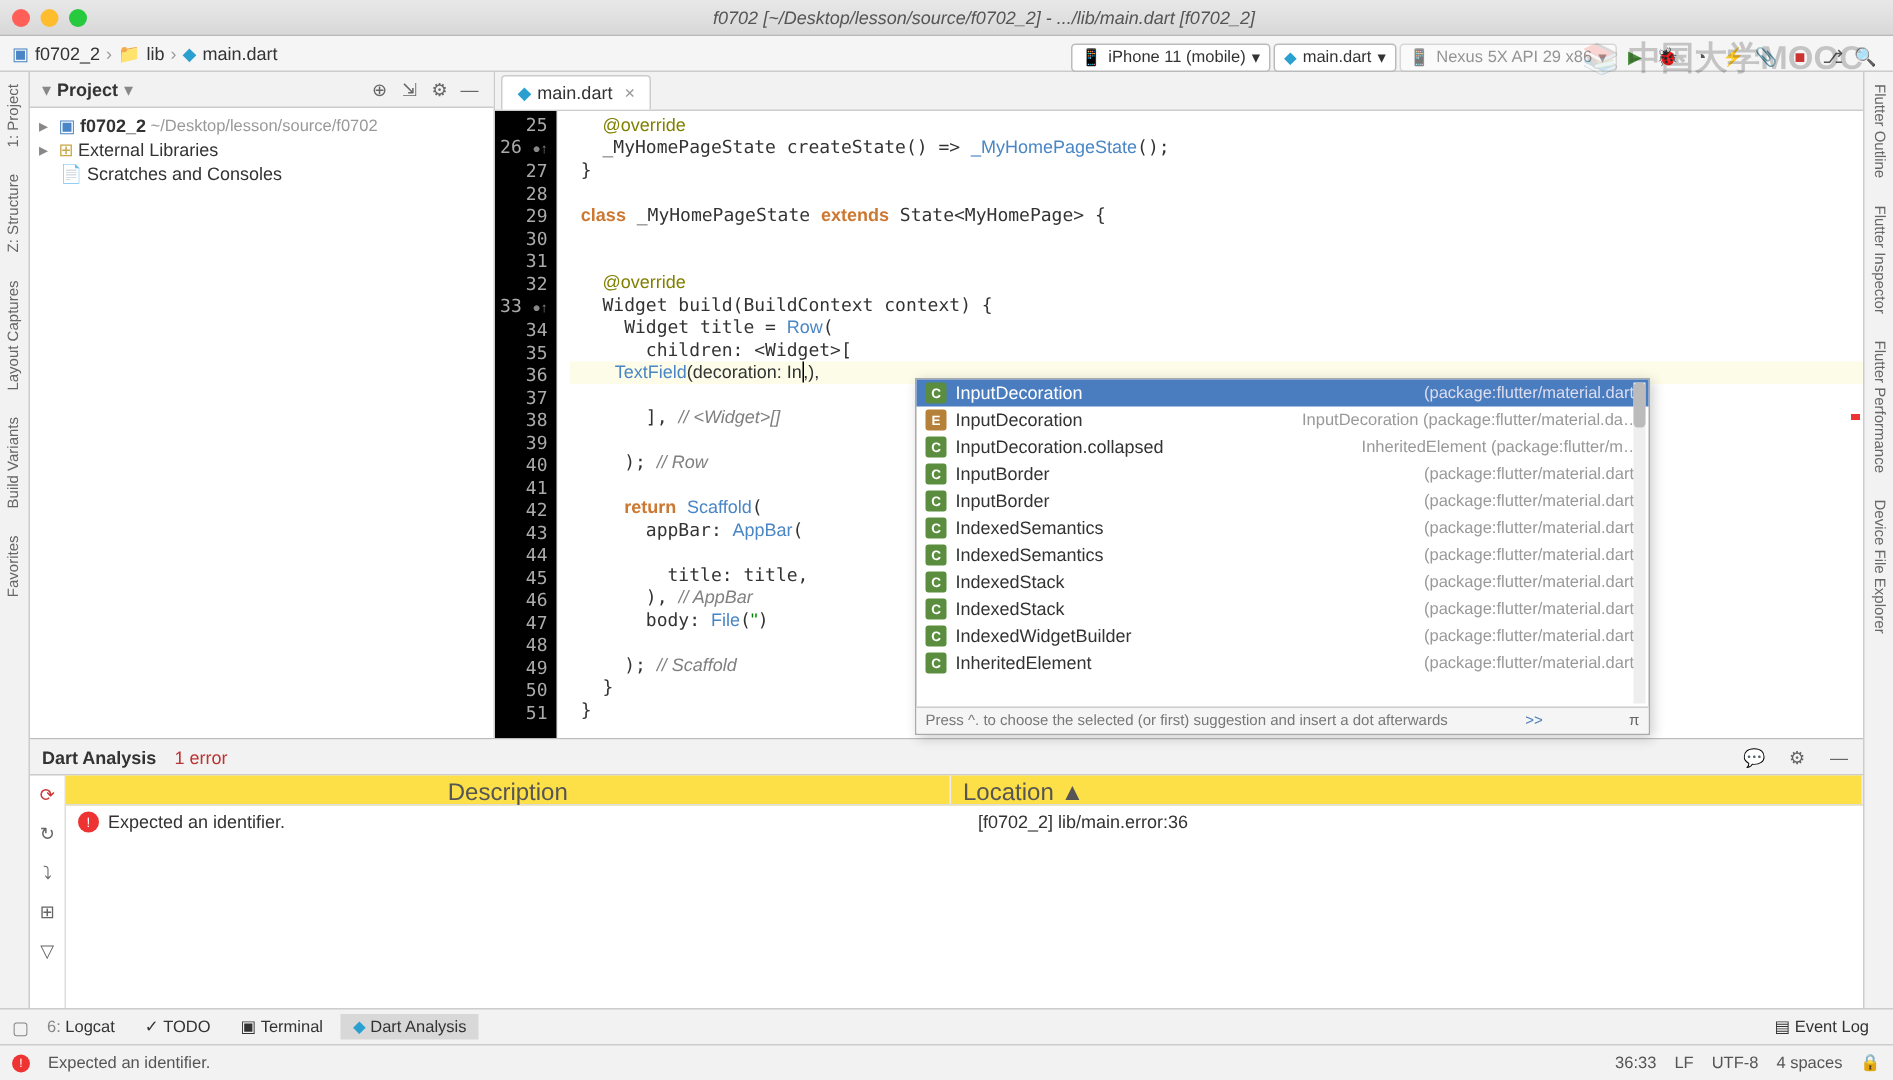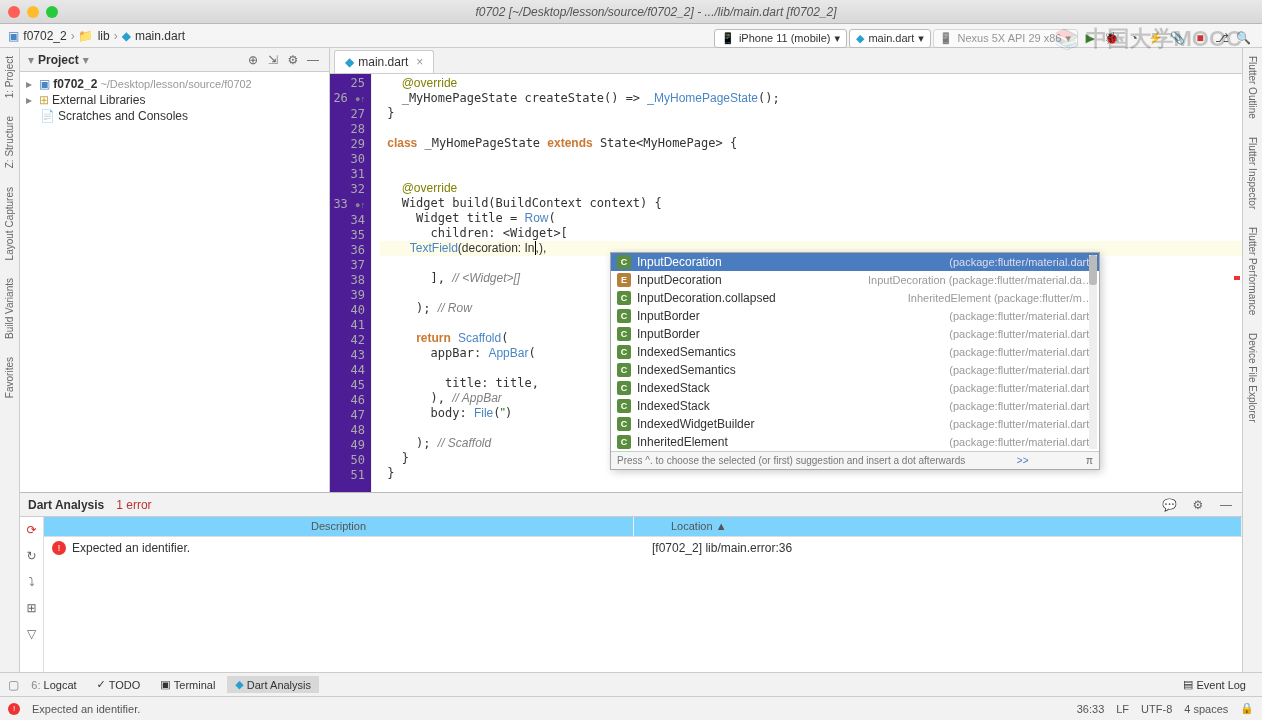--- a/index.html
+++ b/index.html
@@ -51,40 +51,40 @@
 .tree .child { padding-left: 14px; }
 
 
 .editor-area { flex: 1; display: flex; flex-direction: column; background: #fff; position: relative; }
 .tab-bar { height: 26px; border-bottom: 1px solid #ccc; display: flex; align-items: flex-end; background: #f2f2f2; }
 .tab { background: #fff; border: 1px solid #ccc; border-bottom: none; padding: 4px 10px; font-size: 12px; display: flex; align-items: center; gap: 4px; border-radius: 3px 3px 0 0; margin-left: 4px; }
 .tab .dart-icon { color: #2aa0d0; }
 .tab .close { color: #999; margin-left: 4px; }
 
 .editor-body { flex: 1; display: flex; overflow: hidden; position: relative; }
-.gutter { width: 42px; background: #4c1d95; text-align: right; padding: 2px 6px 2px 0; font-family: Menlo, monospace; font-size: 12px; color: #aaa; border-right: 1px solid #eee; line-height: 15px; }
+.gutter { width: 42px; background: #000000; text-align: right; padding: 2px 6px 2px 0; font-family: Menlo, monospace; font-size: 12px; color: #aaa; border-right: 1px solid #eee; line-height: 15px; }
 .code { flex: 1; font-family: Menlo, monospace; font-size: 12px; line-height: 15px; padding: 2px 0 2px 8px; white-space: pre; color: #333; position: relative; }
 .c-ann { color: #808000; }
 .c-kw { color: #cc7832; font-weight: bold; }
 .c-link { color: #4a86c5; }
 .c-str { color: #008000; }
 .c-cmt { color: #808080; font-style: italic; }
 .code .hl-line { background: #fcfce9; display: inline-block; width: 100%; }
 
 
 .autocomplete { position: absolute; background: #fff; border: 1px solid #aaa; box-shadow: 2px 2px 8px rgba(0,0,0,0.2); font-family: Menlo, monospace; font-size: 12px; z-index: 10; }
 .ac-item { display: flex; align-items: center; padding: 2px 6px; gap: 6px; }
 .ac-item.sel { background: #4a7dbf; color: #fff; }
 .ac-item .kind { width: 14px; height: 14px; display: flex; align-items: center; justify-content: center; border-radius: 2px; font-size: 9px; font-weight: bold; color: #fff; }
 .ac-item .kind.c { background: #5a8e3e; }
 .ac-item .kind.e { background: #b58037; }
 .ac-item .name { flex: 1; }
 .ac-item .pkg { color: #999; font-size: 11px; }
 .ac-item.sel .pkg { color: #dde; }
-.ac-footer { border-top: 1px solid #ccc; padding: 3px 6px; font-size: 10px; color: #777; display: flex; justify-content: space-between; background: #f5f5f5; }
+.ac-footer { border-top: 1px solid #ccc; padding: 3px 6px; font-size: 10px; color: #777; display: flex; justify-content: space-between; background: #f5f5f5; margin-top: 20px; }
 .ac-footer .link { color: #4a7dbf; }
 .ac-scroll { position: absolute; right: 2px; top: 2px; bottom: 20px; width: 8px; background: #eee; }
 .ac-scroll-thumb { width: 100%; height: 30px; background: #bbb; border-radius: 3px; }
 
 
 .error-strip { position: absolute; right: 0; top: 26px; bottom: 0; width: 10px; }
 .err-mark { position: absolute; background: #e33; width: 6px; height: 4px; right: 2px; }
 
 
 .hscroll { height: 10px; background: #f2f2f2; border-top: 1px solid #ddd; display: flex; }
@@ -94,21 +94,21 @@
 .analysis-panel { position: absolute; left: 20px; right: 20px; bottom: 48px; height: 180px; background: #fff; border-top: 1px solid #bbb; display: flex; flex-direction: column; }
 .analysis-header { height: 24px; background: #f2f2f2; border-bottom: 1px solid #ccc; display: flex; align-items: center; padding: 0 8px; gap: 12px; }
 .analysis-header .title { font-weight: bold; }
 .analysis-header .count { color: #b33; }
 .analysis-header .spacer { flex: 1; }
 .analysis-header .hicon { width: 16px; height: 16px; color: #666;display:flex;align-items:center;justify-content:center; }
 .analysis-body { flex: 1; display: flex; }
 .analysis-tools { width: 24px; border-right: 1px solid #ddd; display: flex; flex-direction: column; align-items: center; gap: 8px; padding-top: 4px; }
 .analysis-tools .tbtn { width: 18px; height: 18px; color: #666;display:flex;align-items:center;justify-content:center;font-size:12px; }
 .analysis-table { flex: 1; }
-.analysis-thead { display: flex; height: 20px; border-bottom: 1px solid #ddd; background: #7dd3fc; font-size: 11px; color: #555; gap: 29px; }
+.analysis-thead { display: flex; height: 20px; border-bottom: 1px solid #ddd; background: #fde047; font-size: 16px; color: #555; }
 .analysis-thead .col { padding: 3px 8px; border-right: 1px solid #eee; }
 .analysis-row { display: flex; padding: 4px 8px; align-items: center; gap: 6px; font-size: 12px; }
 .analysis-row .erricon { width: 14px; height: 14px; border-radius: 50%; background: #e33; color: #fff; display: flex; align-items: center; justify-content: center; font-size: 9px; }
 
 
 .bottom-strip { position: absolute; bottom: 24px; left: 0; right: 0; height: 24px; background: #f2f2f2; border-top: 1px solid #ccc; display: flex; align-items: center; padding: 0 8px; gap: 4px; }
 .bs-btn { padding: 2px 8px; font-size: 11px; display: flex; align-items: center; gap: 3px; }
 .bs-btn .num { color: #888; }
 .bs-btn.active { background: #d8d8d8; }
 .bs-spacer { flex: 1; }

